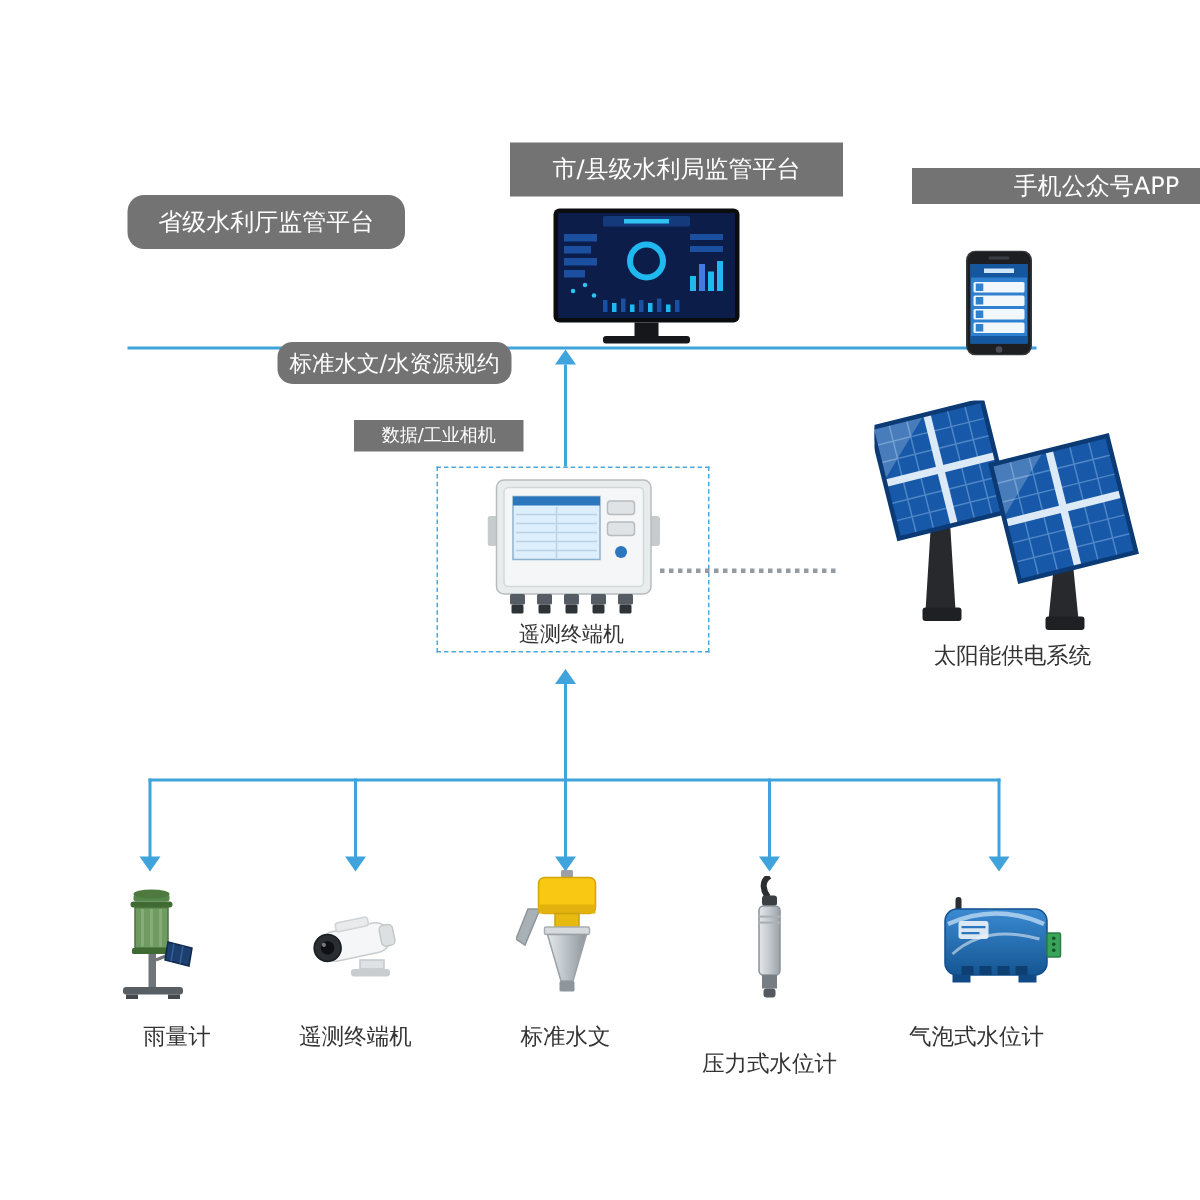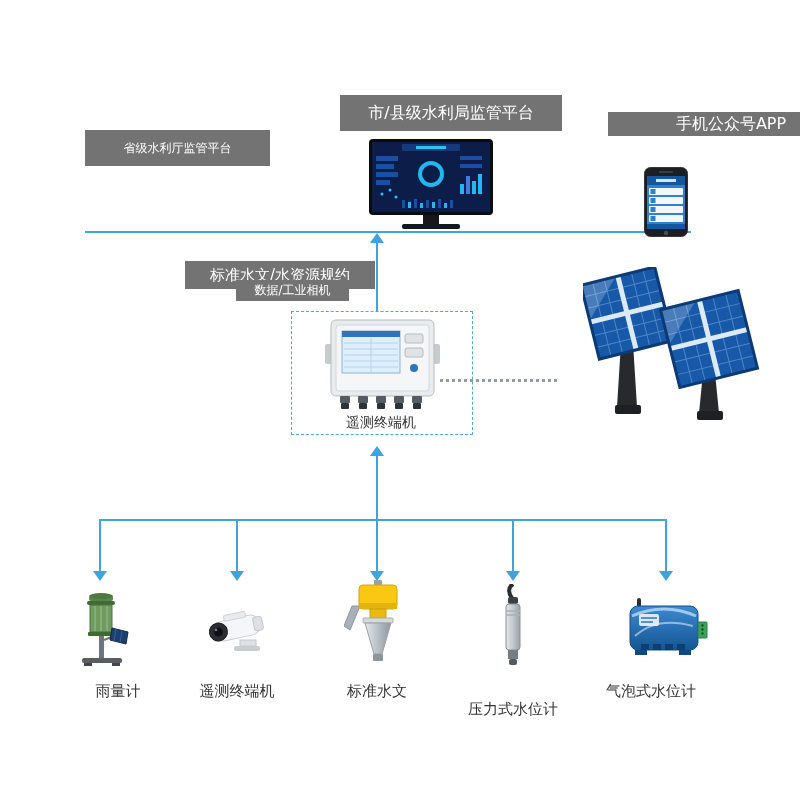--- a/index.html
+++ b/index.html
@@ -35,21 +35,21 @@
   <div class="arrow-down" style="left:93px;top:571px;"></div>
   <div class="vline" style="left:236px;top:519px;width:2px;height:53px;"></div>
   <div class="arrow-down" style="left:230px;top:571px;"></div>
   <div class="vline" style="left:376px;top:519px;width:2px;height:53px;"></div>
   <div class="arrow-down" style="left:370px;top:571px;"></div>
   <div class="vline" style="left:512px;top:519px;width:2px;height:53px;"></div>
   <div class="arrow-down" style="left:506px;top:571px;"></div>
   <div class="vline" style="left:665px;top:519px;width:2px;height:53px;"></div>
   <div class="arrow-down" style="left:659px;top:571px;"></div>
 
-  <div class="bluebox" style="left:85px;top:130px;width:185px;height:36px;font-size:12px;">省级水利厅监管平台</div>
+  <div class="bluebox" style="left:85px;top:130px;width:185px;height:36px;font-size:16px;border-radius:11px;">省级水利厅监管平台</div>
   <div class="bluebox" style="left:340px;top:95px;width:222px;height:36px;font-size:16px;">市/县级水利局监管平台</div>
   <div class="bluebox" style="left:608px;top:112px;width:152px;height:24px;font-size:16px;padding-left:47px;">手机公众号APP</div>
 
   <div class="monitor icon-wrap" style="left:369px;top:139px;">
     <div class="monitor-screen">
       <svg width="118" height="70" viewBox="0 0 118 70">
         <rect x="0" y="0" width="118" height="70" fill="#0c1d4a"></rect>
         <rect x="30" y="2" width="58" height="7" rx="1" fill="#143a7c"></rect>
         <rect x="44" y="4" width="30" height="3" fill="#2fc3f2"></rect>
         <rect x="4" y="14" width="22" height="5" fill="#1b4fa0"></rect>
@@ -94,21 +94,21 @@
       <rect x="6.5" y="31" width="5" height="5" fill="#2f80cf"></rect>
       <rect x="5" y="39" width="34" height="7" rx="1" fill="#f2f7fb"></rect>
       <rect x="6.5" y="40" width="5" height="5" fill="#2f80cf"></rect>
       <rect x="5" y="48" width="34" height="7" rx="1" fill="#f2f7fb"></rect>
       <rect x="6.5" y="49" width="5" height="5" fill="#2f80cf"></rect>
       <rect x="3" y="57" width="38" height="5" fill="#15579f"></rect>
       <circle cx="22" cy="66" r="2.2" fill="#4a4e54"></circle>
     </svg>
   </div>
 
-  <div class="bluebox" style="left:185px;top:261px;width:190px;height:28px;font-size:15px;">标准水文/水资源规约</div>
+  <div class="bluebox" style="left:185px;top:228px;width:156px;height:28px;font-size:15px;border-radius:10px;">标准水文/水资源规约</div>
   <div class="bluebox" style="left:236px;top:280px;width:113px;height:21px;font-size:12px;">数据/工业相机</div>
 
   <div class="dashed-frame" style="left:291px;top:311px;width:180px;height:122px;"></div>
   <div class="icon-wrap" style="left:325px;top:318px;">
     <svg width="115" height="94" viewBox="0 0 115 94">
       <rect x="0" y="26" width="8" height="20" rx="2" fill="#c6cbce"></rect>
       <rect x="107" y="26" width="8" height="20" rx="2" fill="#c6cbce"></rect>
       <rect x="6" y="2" width="103" height="76" rx="5" fill="#e9eced" stroke="#b6bcc0"></rect>
       <rect x="11" y="7" width="93" height="66" rx="3" fill="#f4f6f7" stroke="#d3d8da"></rect>
       <rect x="17" y="13" width="58" height="42" fill="#ddeefd" stroke="#8fb2cc"></rect>
@@ -168,20 +168,21 @@
         <line x1="-40" y1="-14" x2="40" y2="-14" stroke="#4f86c6" stroke-width="1"></line>
         <line x1="-40" y1="14" x2="40" y2="14" stroke="#4f86c6" stroke-width="1"></line>
         <line x1="-40" y1="27" x2="40" y2="27" stroke="#4f86c6" stroke-width="1"></line>
         <rect x="-2.5" y="-40" width="5" height="80" fill="#dce9f7"></rect>
         <rect x="-40" y="-2.5" width="80" height="5" fill="#dce9f7"></rect>
         <polygon points="-40,-40 -4,-40 -40,-4" fill="#ffffff" opacity="0.22"></polygon>
         <rect x="-40" y="-40" width="80" height="80" fill="none" stroke="#0b3a74" stroke-width="3"></rect>
       </g>
     </svg>
   </div>
+  <div class="plainlabel" style="left:593px;top:428px;width:164px;font-size:15px;">太阳能供电系统</div>
 
   <div class="icon-wrap" style="left:74px;top:588px;">
     <svg width="56" height="80" viewBox="0 0 56 80">
       <rect x="15" y="8" width="24" height="5" rx="2" fill="#57864a"></rect>
       <ellipse cx="27" cy="8" rx="12" ry="3" fill="#4e7a3f"></ellipse>
       <rect x="13" y="13" width="28" height="4" rx="2" fill="#3f6b33"></rect>
       <rect x="16" y="17" width="22" height="27" fill="#6f9b60" stroke="#4b7340"></rect>
       <line x1="21" y1="18" x2="21" y2="43" stroke="#86ad77" stroke-width="2"></line>
       <line x1="27" y1="18" x2="27" y2="43" stroke="#86ad77" stroke-width="2"></line>
       <line x1="33" y1="18" x2="33" y2="43" stroke="#86ad77" stroke-width="2"></line>

